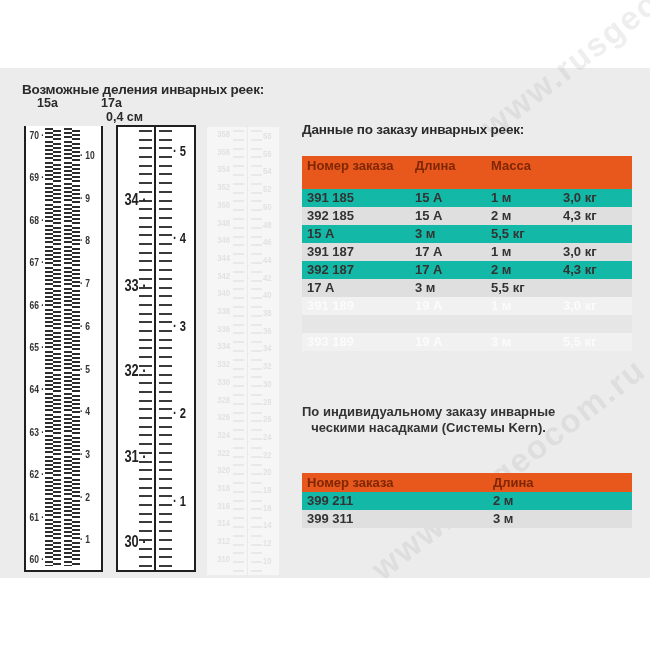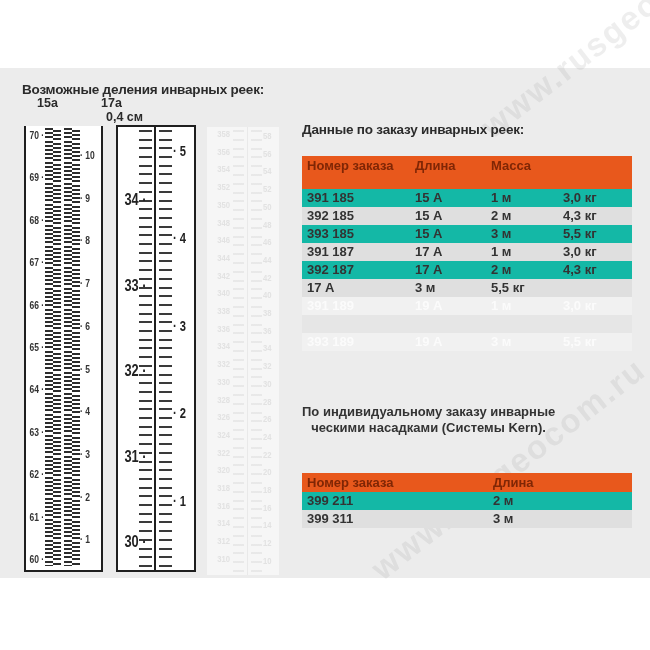--- a/index.html
+++ b/index.html
@@ -215,21 +215,20 @@
         <span>1 м</span>
         <span>3,0 кг</span>
       </div>
       <div class="t-row alt">
         <span>392 185</span>
         <span>15 А</span>
         <span>2 м</span>
         <span>4,3 кг</span>
       </div>
       <div class="t-row">
-        <span>393 185</span>
         <span>15 А</span>
         <span>3 м</span>
         <span>5,5 кг</span>
       </div>
       <div class="t-row alt">
         <span>391 187</span>
         <span>17 А</span>
         <span>1 м</span>
         <span>3,0 кг</span>
       </div>

